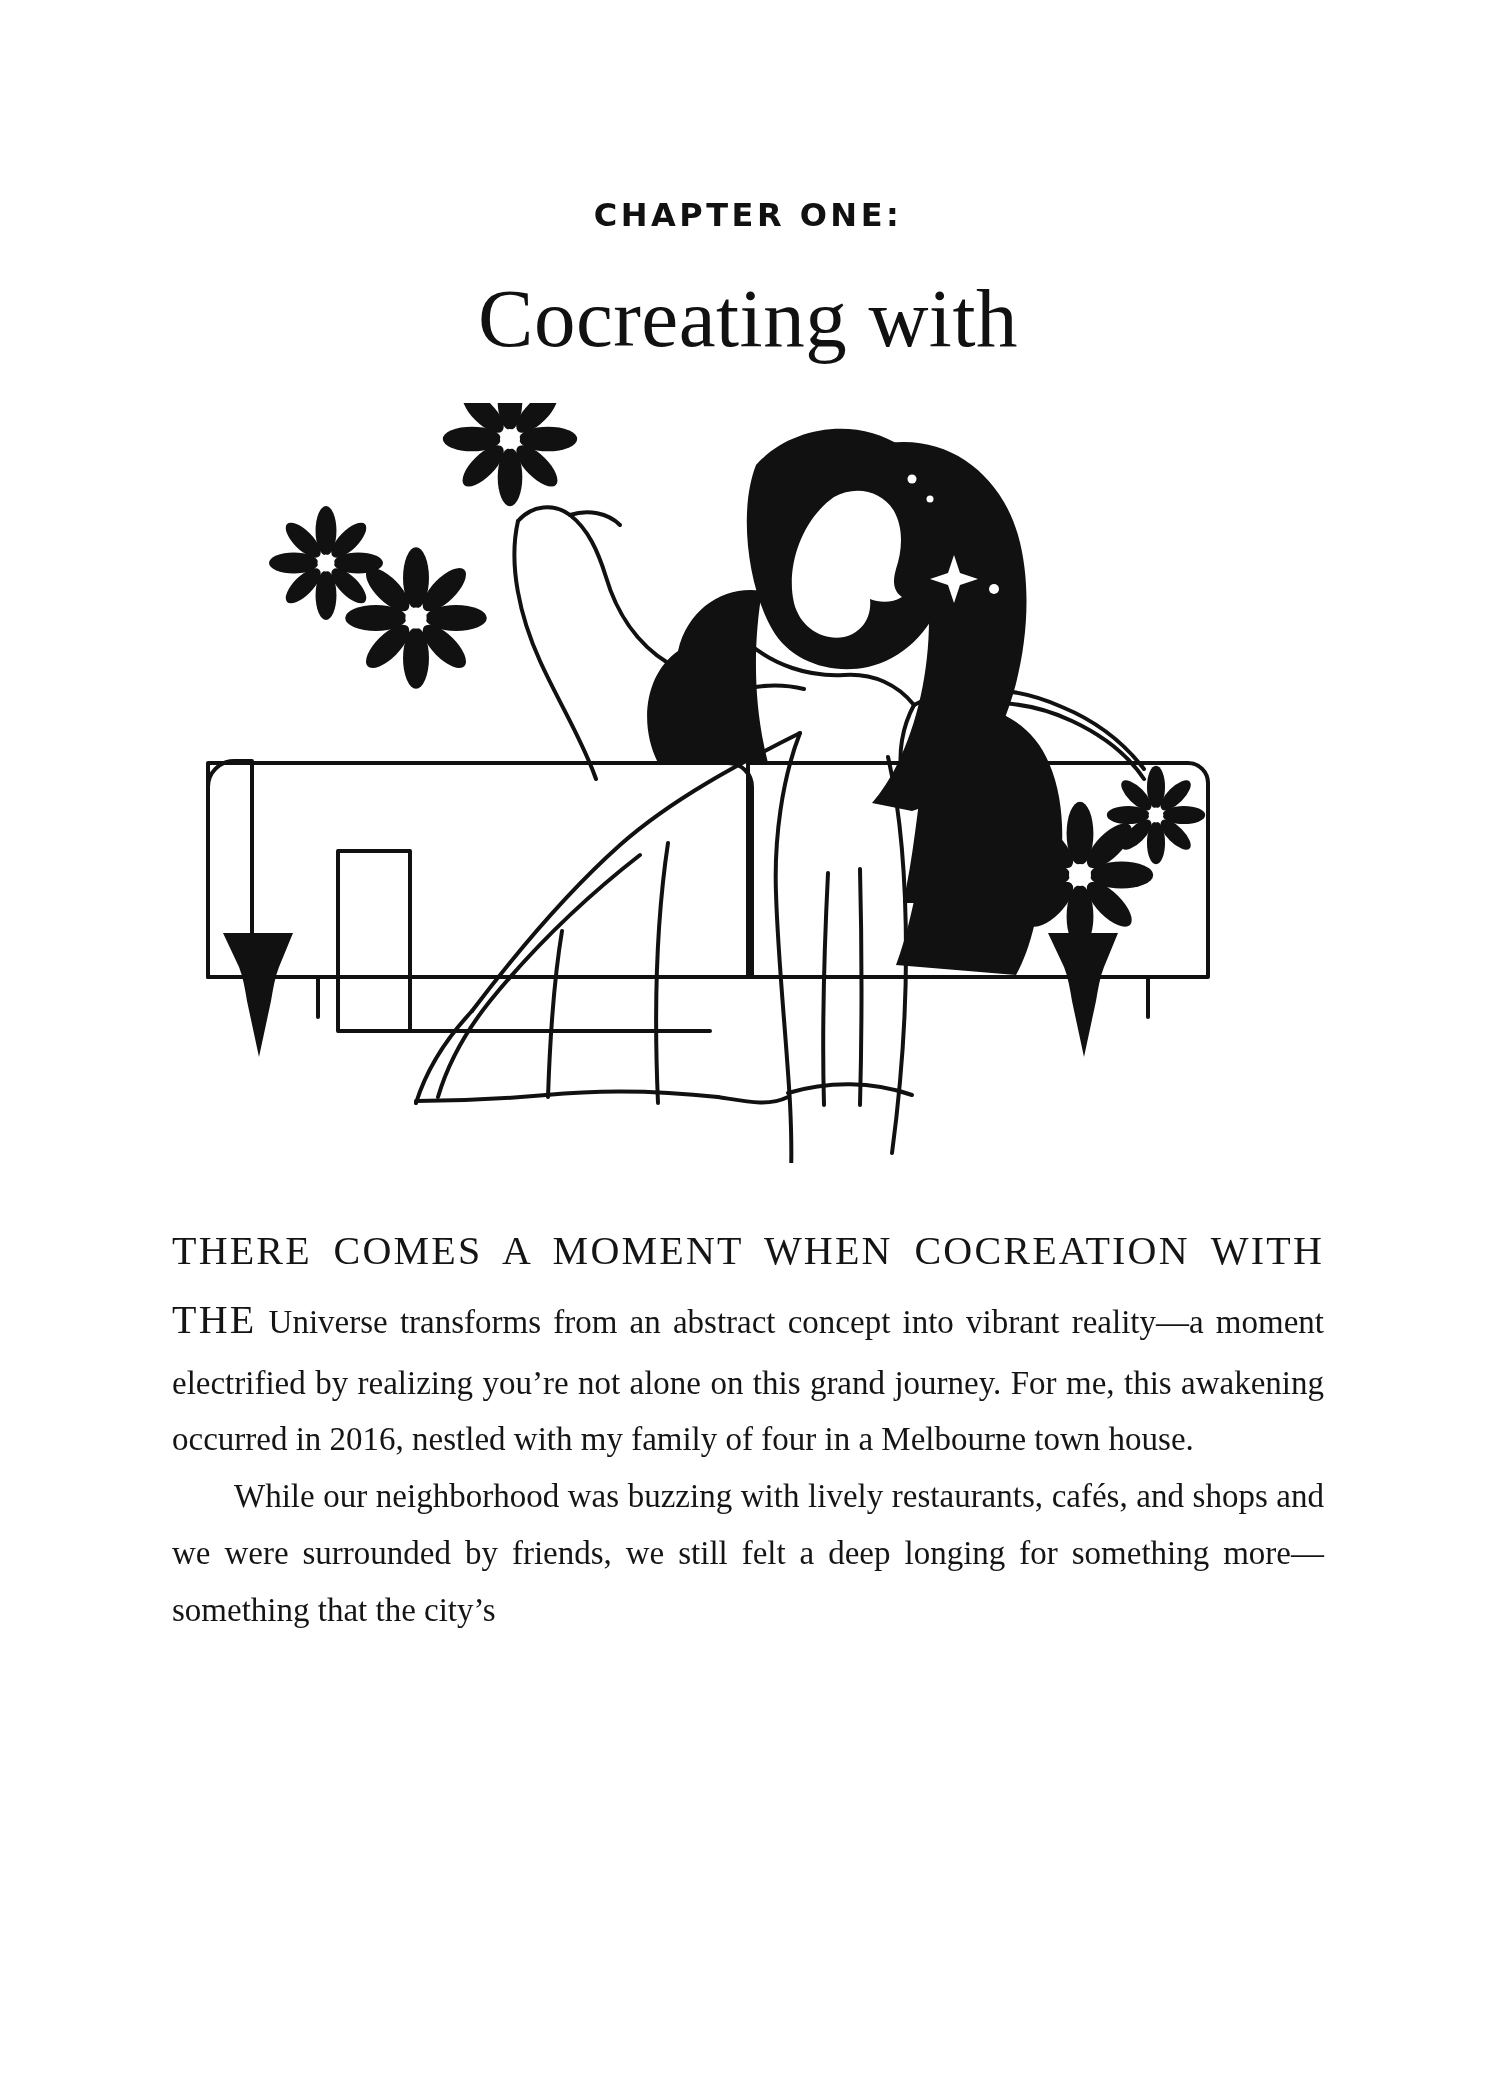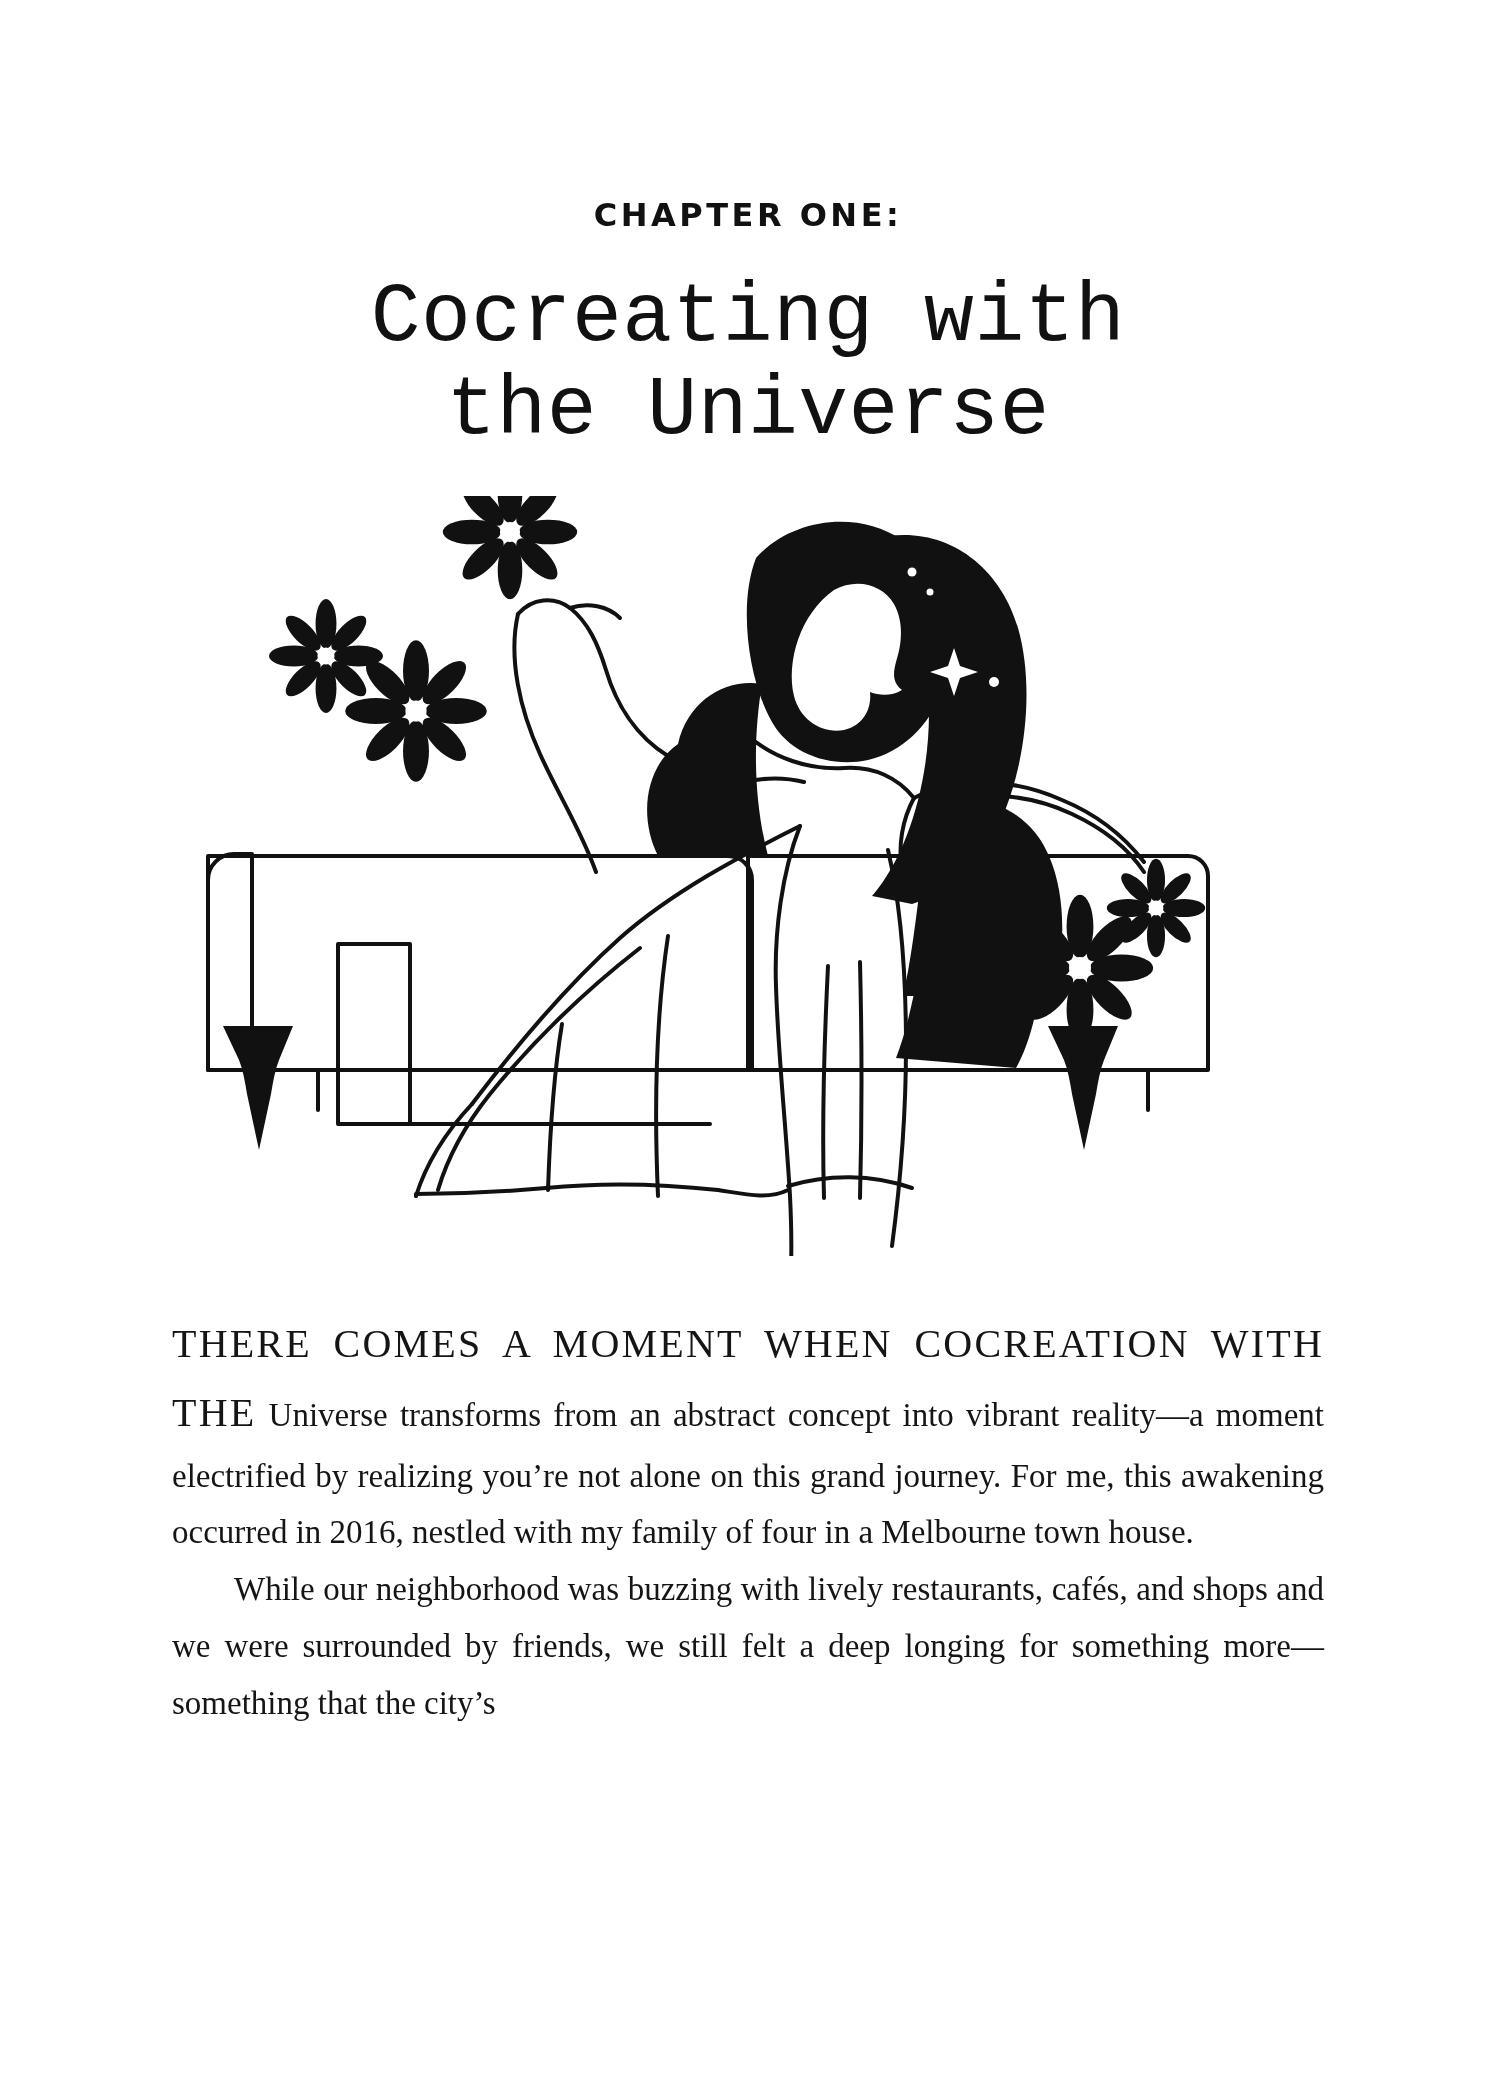--- a/index.html
+++ b/index.html
@@ -28,21 +28,21 @@
     text-align: center;
     font-family: "DejaVu Sans", sans-serif;
     font-weight: 700;
     font-size: 32px;
     letter-spacing: 3.5px;
     color: #111;
     margin-top: 196px;
   }
   .chapter-title {
     text-align: center;
-    font-family: Liberation Mono, monospace;
+    font-family: Liberation Serif, serif;
     font-size: 83px;
     line-height: 1.12;
     font-weight: 400;
     color: #111;
     margin-top: 38px;
     letter-spacing: 0.5px;
   }
   .chapter-title .line2 { display: block; }
 
   
@@ -74,21 +74,20 @@
 </style>
 </head>
 <body>
 
 <div class="page">
 
   <div class="chapter-label">CHAPTER ONE:</div>
 
   <div class="chapter-title">
     <span class="line1">Cocreating with</span>
-    <span class="line2">the Universe</span>
   </div>
 
   <svg class="illustration" viewBox="0 0 1120 760" xmlns="http://www.w3.org/2000/svg">
     <g fill="none" stroke="#111" stroke-width="4" stroke-linecap="round" stroke-linejoin="round">
 
       <path d="M20 360 h520 a24 24 0 0 1 24 24 v190 h-544 z"></path>
       <path d="M20 384 a26 26 0 0 1 26 -26 h18 v216 h-44 z"></path>
       <path d="M560 360 h440 a20 20 0 0 1 20 20 v194 h-460 z"></path>
       <path d="M105 574 h860"></path>
       <path d="M130 574 v40"></path>

